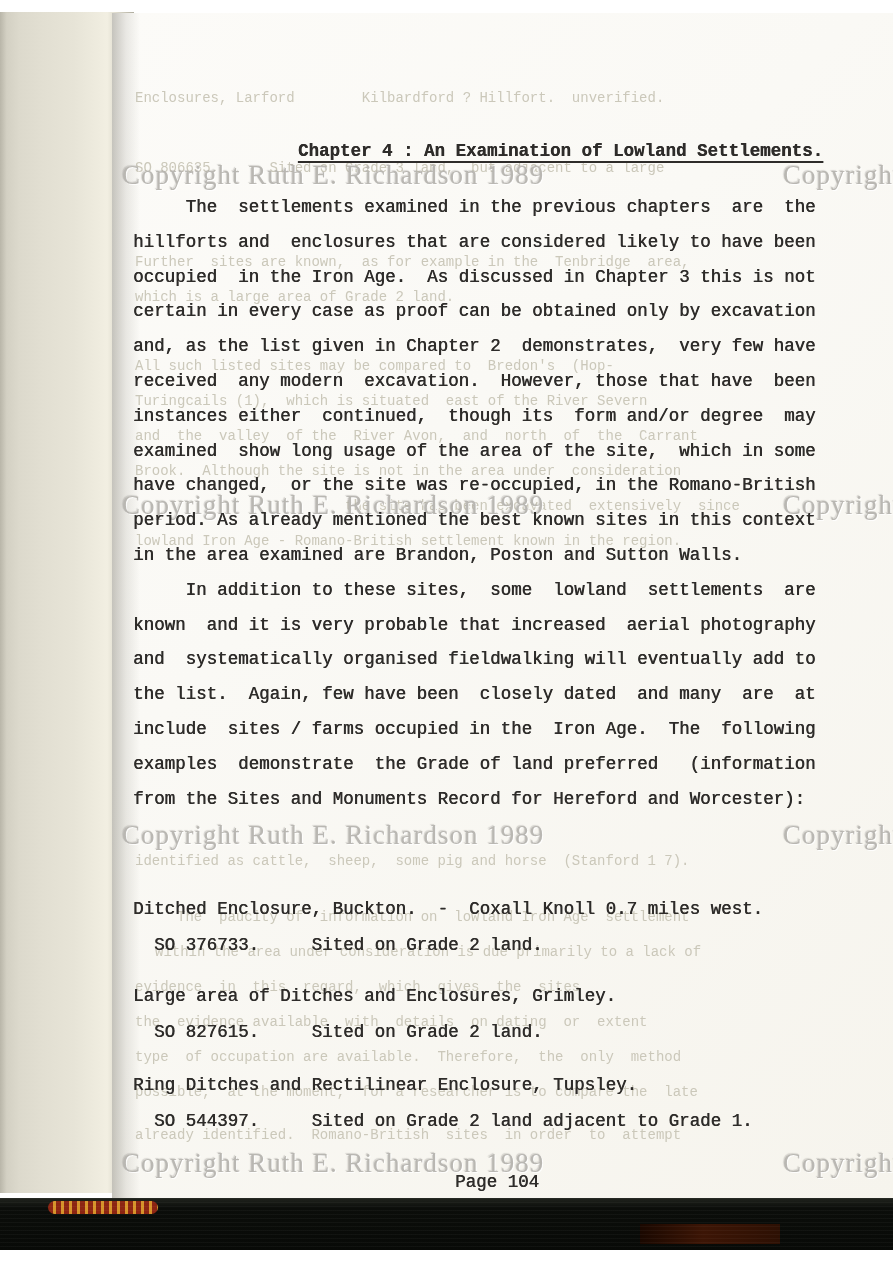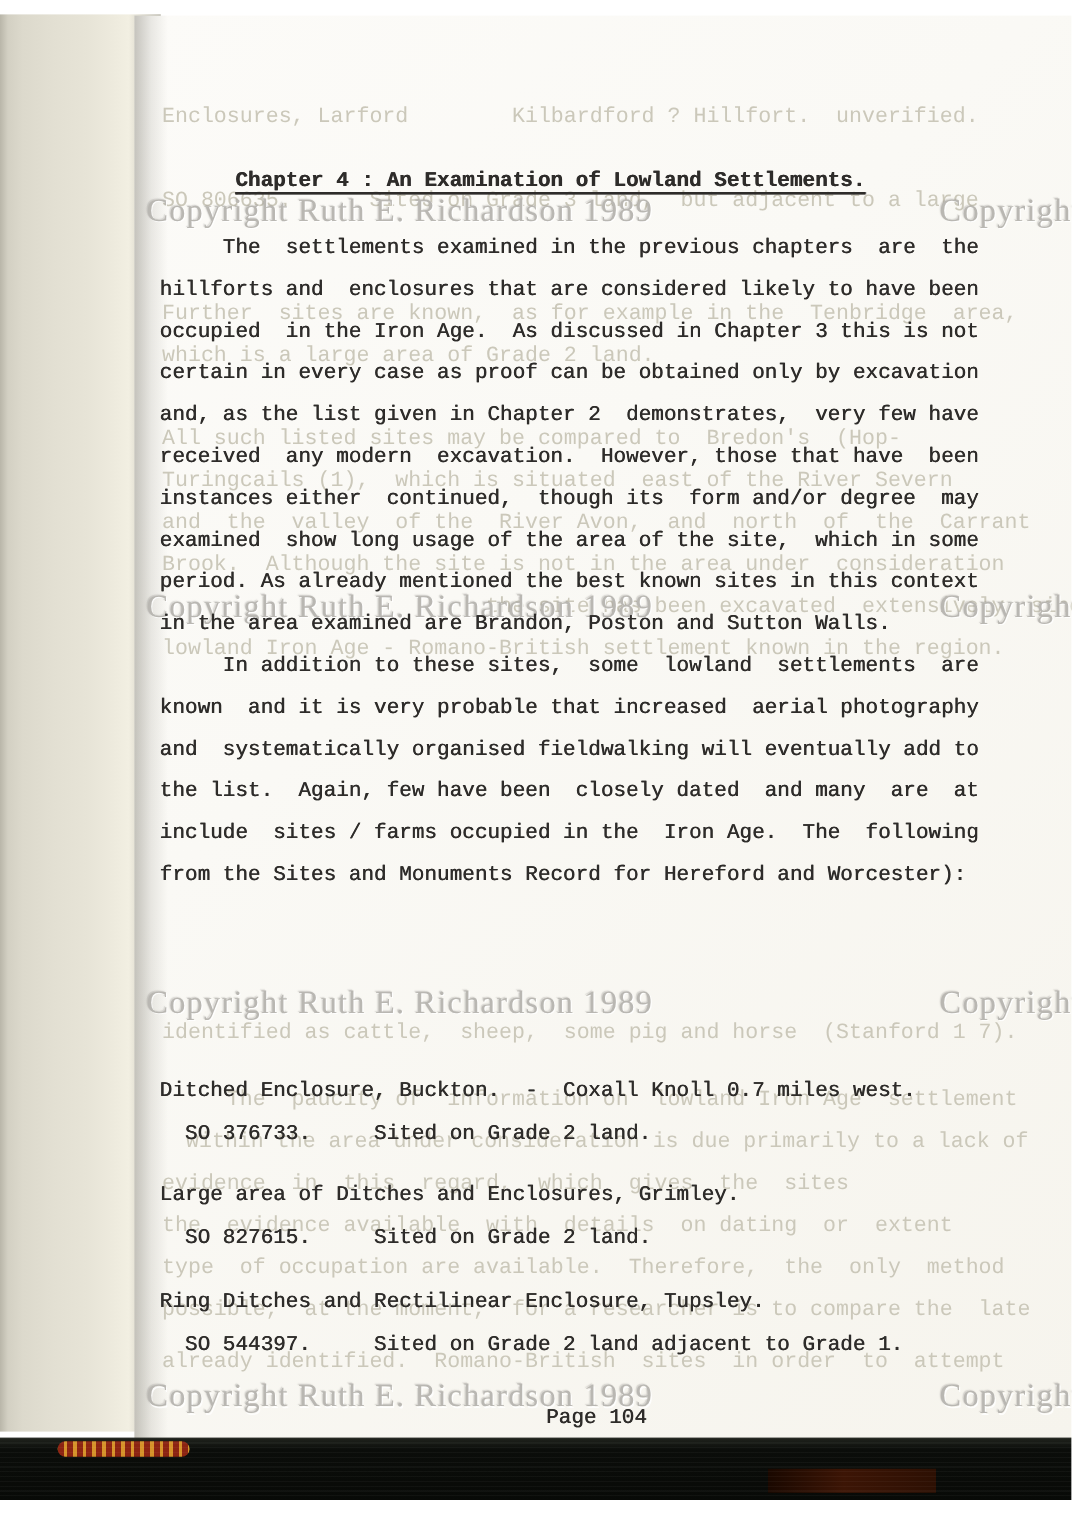--- a/index.html
+++ b/index.html
@@ -22,37 +22,37 @@
     background:linear-gradient(135deg,#fcfbf8 0%,#faf9f5 38%,#f6f4ed 100%);
   }
   .fold{
     position:absolute;left:112px;top:13px;width:28px;height:1187px;
     background:linear-gradient(90deg,
       rgba(115,112,100,0.40) 0%, rgba(115,112,100,0.14) 50%, rgba(115,112,100,0) 100%);
   }
   
   .ghost{
     position:absolute;left:135px;white-space:pre;
-    font-size:18px;line-height:20px;color:var(--ghost-ink,#cbc8ba);
+    font-size:14px;line-height:20px;color:var(--ghost-ink,#cbc8ba);
   }
   
   .wm{
     position:absolute;white-space:pre;
     font-family:Liberation Serif, serif;
     font-size:27px;letter-spacing:1px;
     color:var(--watermark-gray,#b9b7b2);
     text-shadow:1px 1px 0 rgba(255,255,255,0.85), -1px -1px 1px rgba(118,116,110,0.28);
   }
   
   .tl{
     white-space:pre;font-size:17.5px;color:var(--typed-ink,#2e2c2a);
     text-shadow:0.4px 0 0 currentColor;
   }
   .heading{
-    position:absolute;left:133px;top:121px;width:690px;text-align:left;
+    position:absolute;left:133px;top:121px;width:690px;text-align:right;
     font-weight:bold;font-size:17.5px;
   }
   .heading .u{text-decoration:underline;text-underline-offset:5px;text-decoration-thickness:2px;}
   .para{position:absolute;left:133px;top:190px;}
   .para .tl{line-height:34.8px;}
   .entry{position:absolute;left:133px;}
   .entry .tl{line-height:36px;}
   .footer-line{position:absolute;left:455px;top:1172px;}
   
   .binding{
@@ -121,27 +121,29 @@
 
     <div class="para">
       <div class="tl">     The  settlements examined in the previous chapters  are  the</div>
       <div class="tl">hillforts and  enclosures that are considered likely to have been</div>
       <div class="tl">occupied  in the Iron Age.  As discussed in Chapter 3 this is not</div>
       <div class="tl">certain in every case as proof can be obtained only by excavation</div>
       <div class="tl">and, as the list given in Chapter 2  demonstrates,  very few have</div>
       <div class="tl">received  any modern  excavation.  However, those that have  been</div>
       <div class="tl">instances either  continued,  though its  form and/or degree  may</div>
       <div class="tl">examined  show long usage of the area of the site,  which in some</div>
+      <div class="tl">have changed,  or the site was re-occupied, in the Romano-British</div>
       <div class="tl">period. As already mentioned the best known sites in this context</div>
       <div class="tl">in the area examined are Brandon, Poston and Sutton Walls.</div>
       <div class="tl">     In addition to these sites,  some  lowland  settlements  are</div>
       <div class="tl">known  and it is very probable that increased  aerial photography</div>
       <div class="tl">and  systematically organised fieldwalking will eventually add to</div>
       <div class="tl">the list.  Again, few have been  closely dated  and many  are  at</div>
       <div class="tl">include  sites / farms occupied in the  Iron Age.  The  following</div>
+      <div class="tl">examples  demonstrate  the Grade of land preferred   (information</div>
       <div class="tl">from the Sites and Monuments Record for Hereford and Worcester):</div>
     </div>
 
     <div class="entry" style="top:891px">
       <div class="tl">Ditched Enclosure, Buckton.  -  Coxall Knoll 0.7 miles west.</div>
       <div class="tl">  SO 376733.     Sited on Grade 2 land.</div>
     </div>
     <div class="entry" style="top:978px">
       <div class="tl">Large area of Ditches and Enclosures, Grimley.</div>
       <div class="tl">  SO 827615.     Sited on Grade 2 land.</div>

